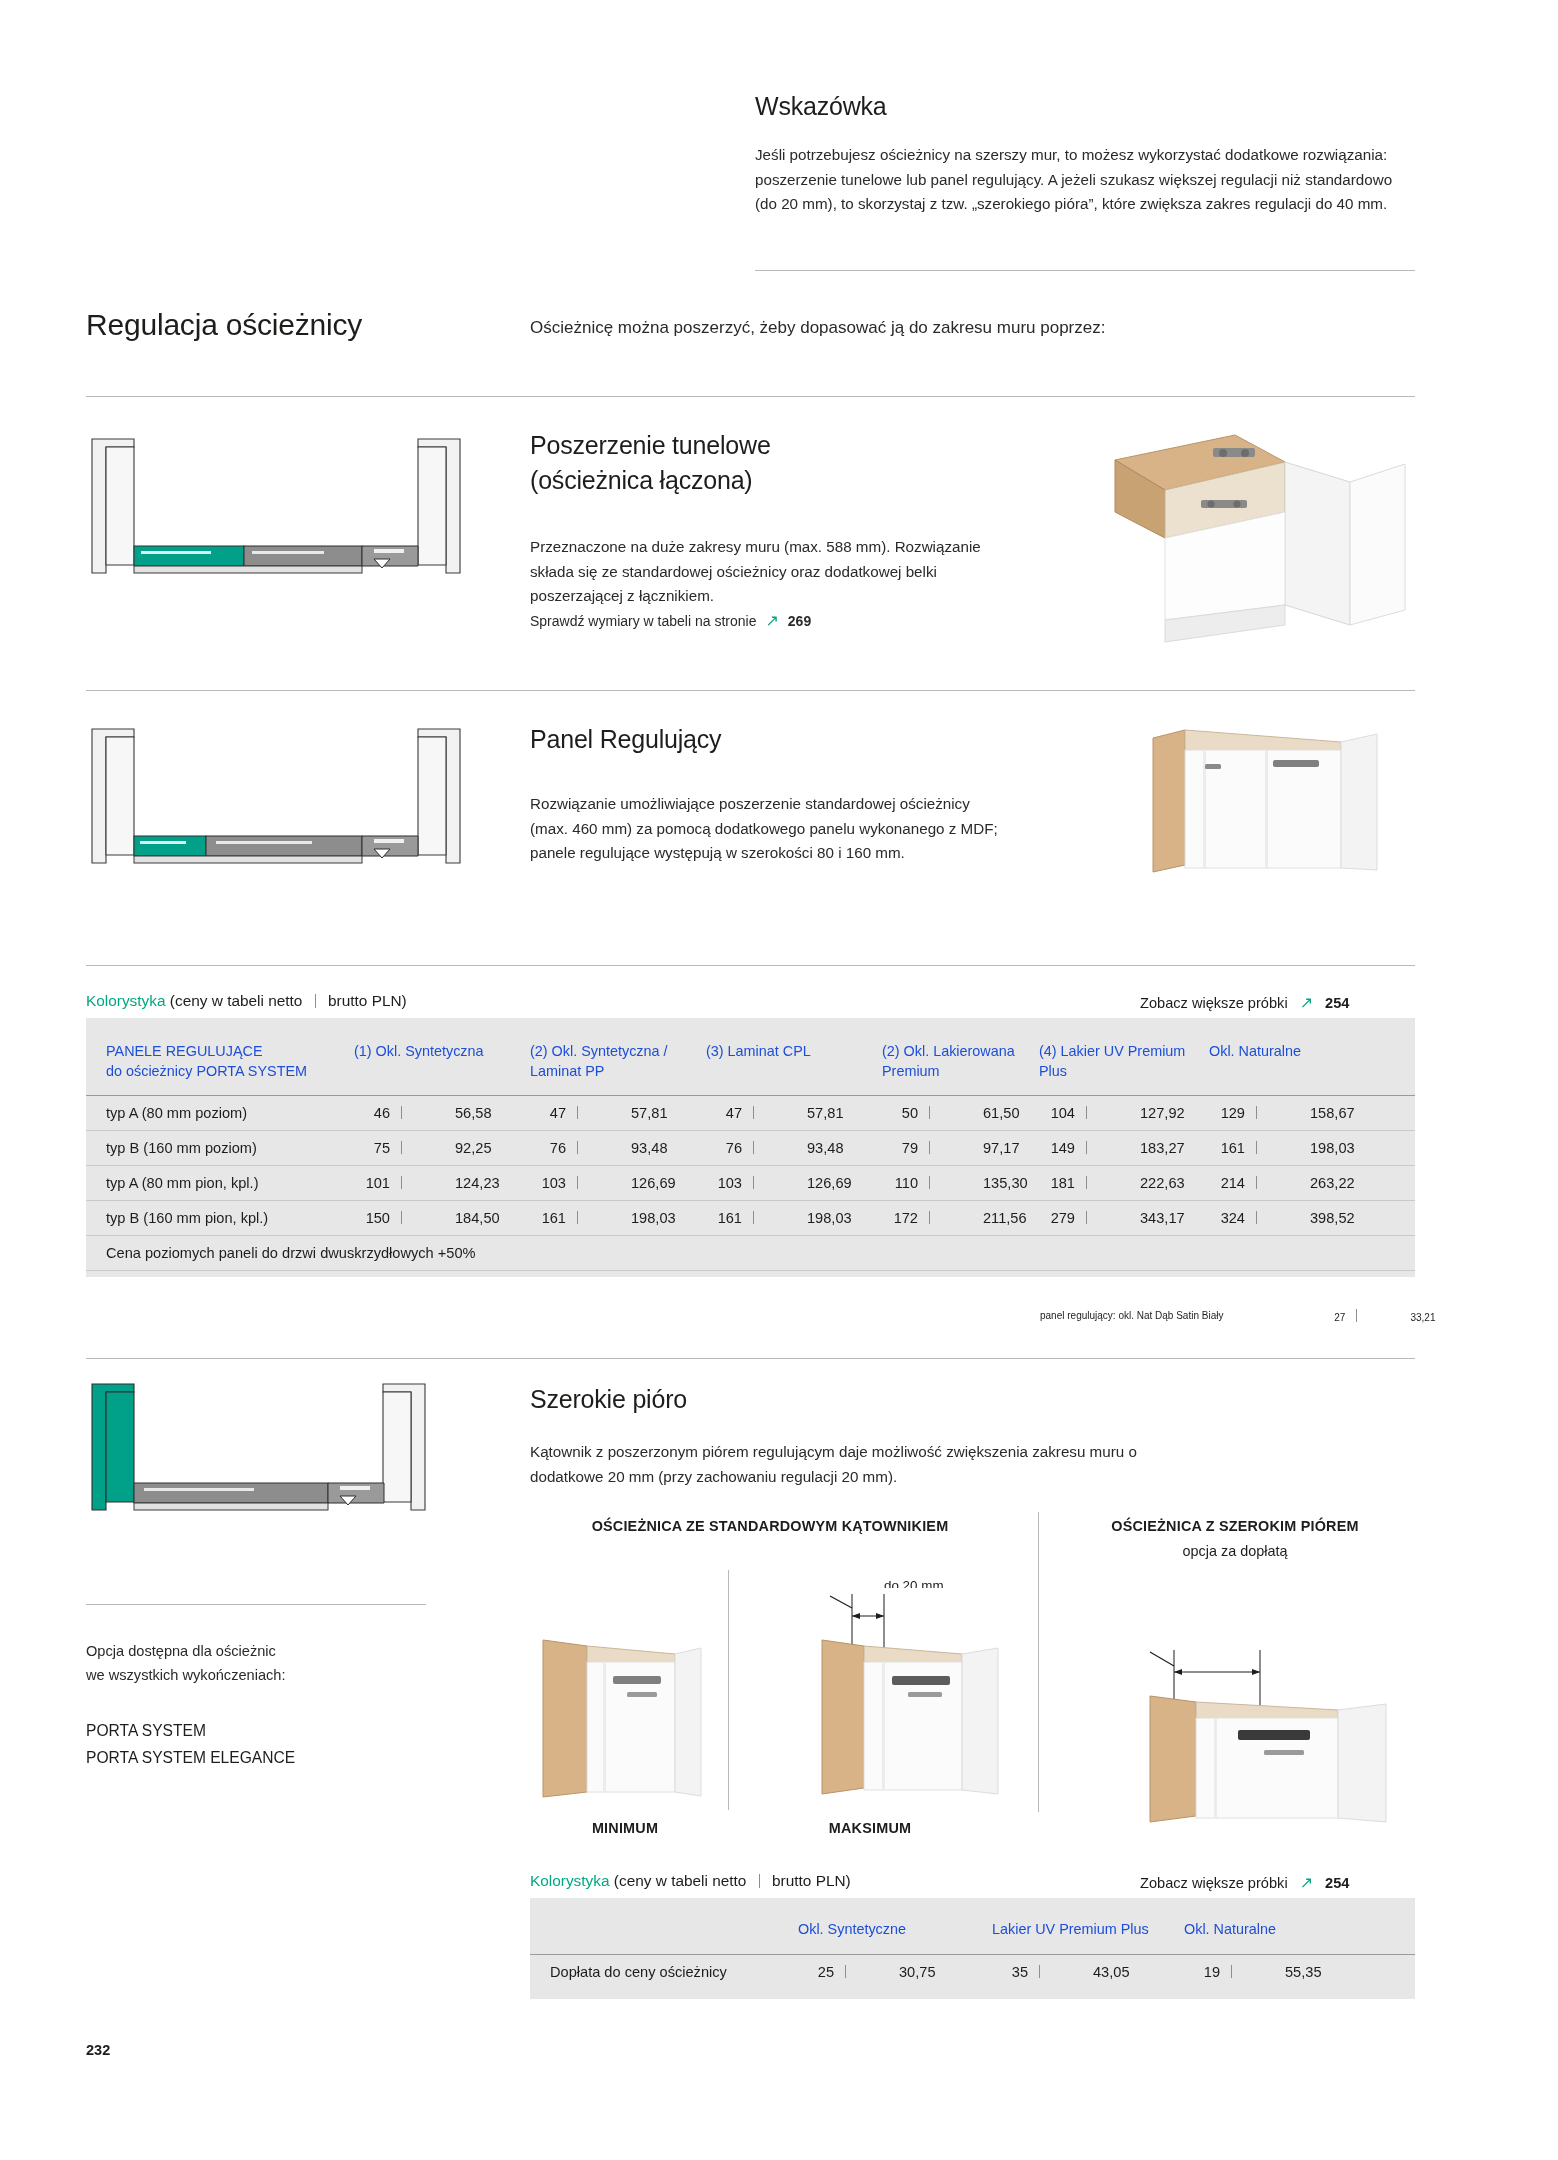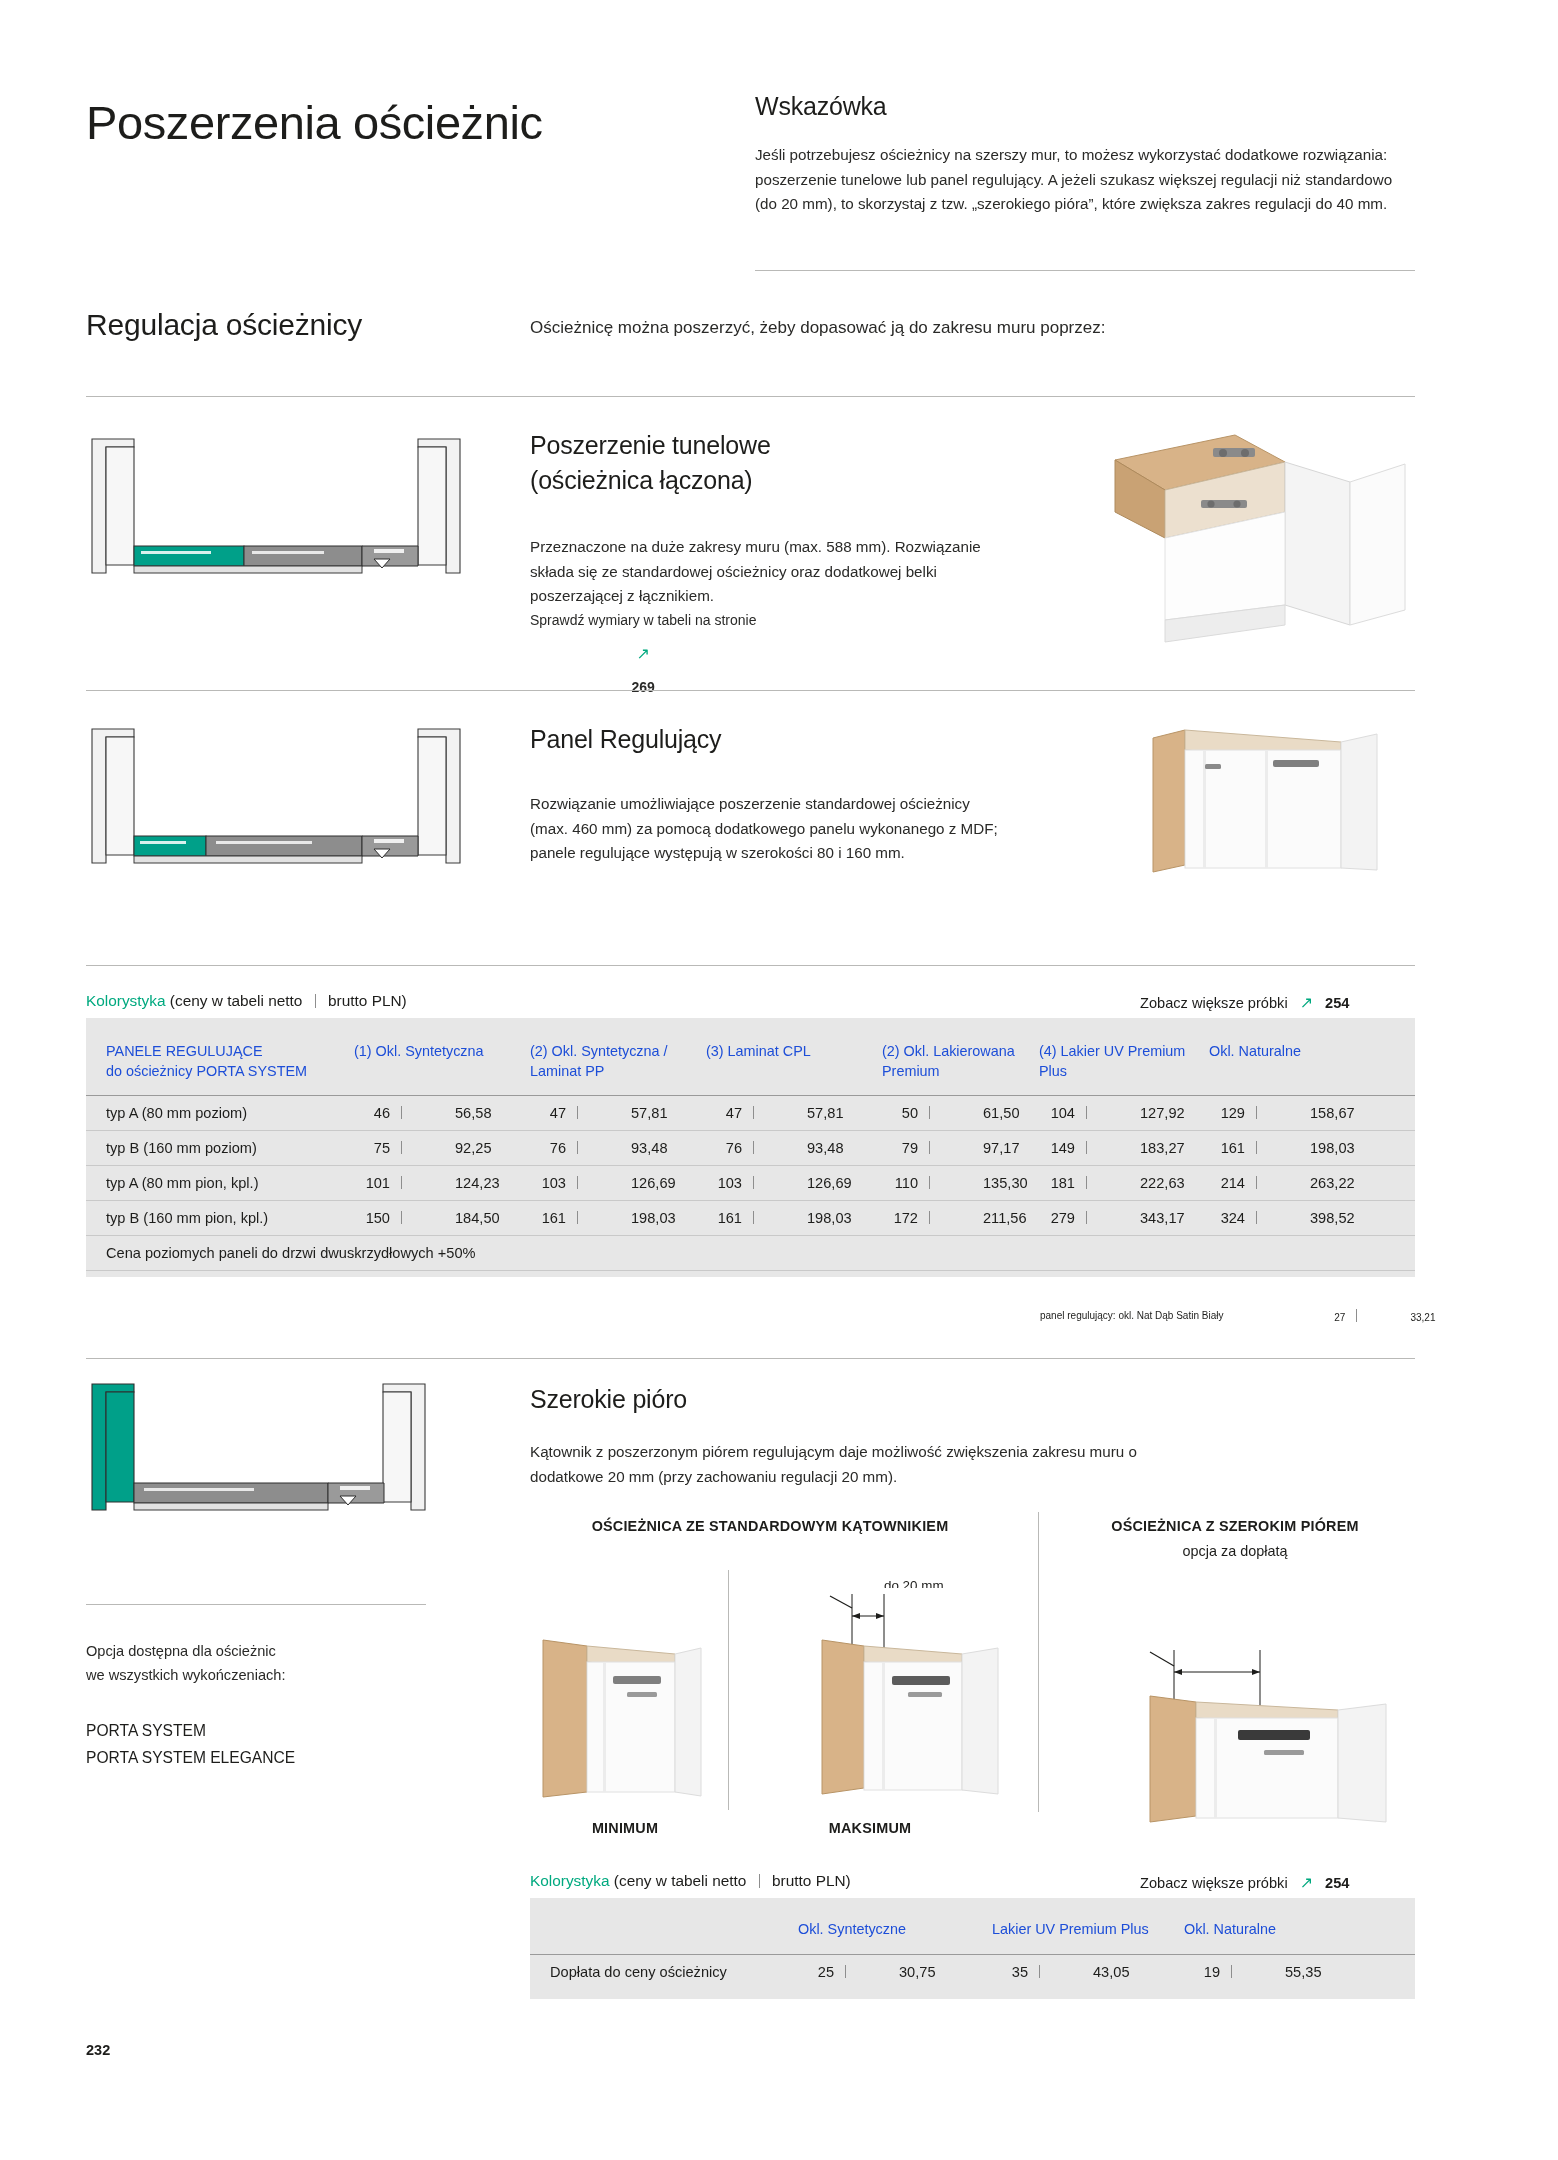--- a/index.html
+++ b/index.html
@@ -70,23 +70,20 @@
   .dimlabel { position: absolute; font-size: 13.4px; }
   .vdiv { position: absolute; width: 1px; background: #b9b9b7; }
   .pagenum { position: absolute; left: 86px; top: 2042px; font-size: 14.5px; font-weight: 700; }
   .leftbar { position: absolute; left: 0; top: 0; width: 12px; height: 2160px; background:#fff; }
 </style>
 </head>
 <body>
 
 <div class="page">
 
-  <div class="h1">
-    <span>Poszerzenia ościeżnic</span>
-  </div>
 
   <div class="tipbox">
     <h2>Wskazówka</h2>
     <p>Jeśli potrzebujesz ościeżnicy na szerszy mur, to możesz wykorzystać dodatkowe rozwiązania: poszerzenie tunelowe lub panel regulujący. A jeżeli szukasz większej regulacji niż standardowo (do 20 mm), to skorzystaj z tzw. „szerokiego pióra”, które zwiększa zakres regulacji do 40 mm.</p>
   </div>
   <div class="tip-rule"></div>
 
   <div class="h2main">Regulacja ościeżnicy</div>
   <div class="lead">Ościeżnicę można poszerzyć, żeby dopasować ją do zakresu muru poprzez:</div>
   <div class="rule" style="left:86px; top:396px; width:1329px;"></div>
@@ -111,21 +108,21 @@
     <path d="M288 124 l16 0 l-8 9 z" fill="#ffffff" stroke="#2e2e2e" stroke-width="1"></path>
     <rect x="48" y="131" width="228" height="7" fill="#e2e2e2" stroke="#3a3a3a" stroke-width="1"></rect>
   </svg>
 
   <div class="feat-title" style="left:530px; top:428px;">
     <div>Poszerzenie tunelowe</div>
     <div>(ościeżnica łączona)</div>
   </div>
   <div class="feat-body" style="left:530px; top:535px; width:470px;">Przeznaczone na duże zakresy muru (max. 588 mm). Rozwiązanie składa się ze standardowej ościeżnicy oraz dodatkowej belki poszerzającej z łącznikiem.</div>
   <div class="feat-body" style="left:530px; top:608px; width:470px;">
-    <span class="pageref" style="font-weight:400;flex-direction:column;">
+    <span class="pageref" style="font-weight:400;">
       <span>Sprawdź wymiary w tabeli na stronie</span>
       <span class="arrow">↗</span>
       <span style="font-weight:700;">269</span>
     </span>
   </div>
 
   <svg class="draw" style="left:1105px; top:420px;" width="310" height="240" viewBox="0 0 310 240">
     <rect width="310" height="240" fill="#ffffff"></rect>
 
     <polygon points="10,40 130,15 180,42 60,70" fill="#d8b388" stroke="#b89466" stroke-width="1"></polygon>

